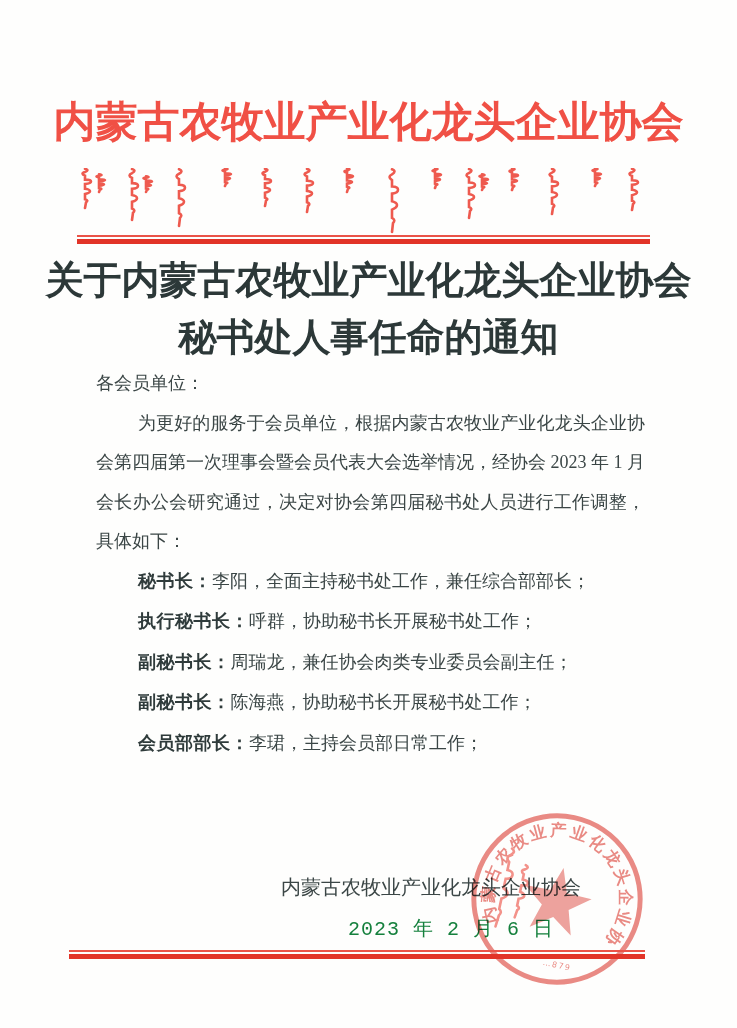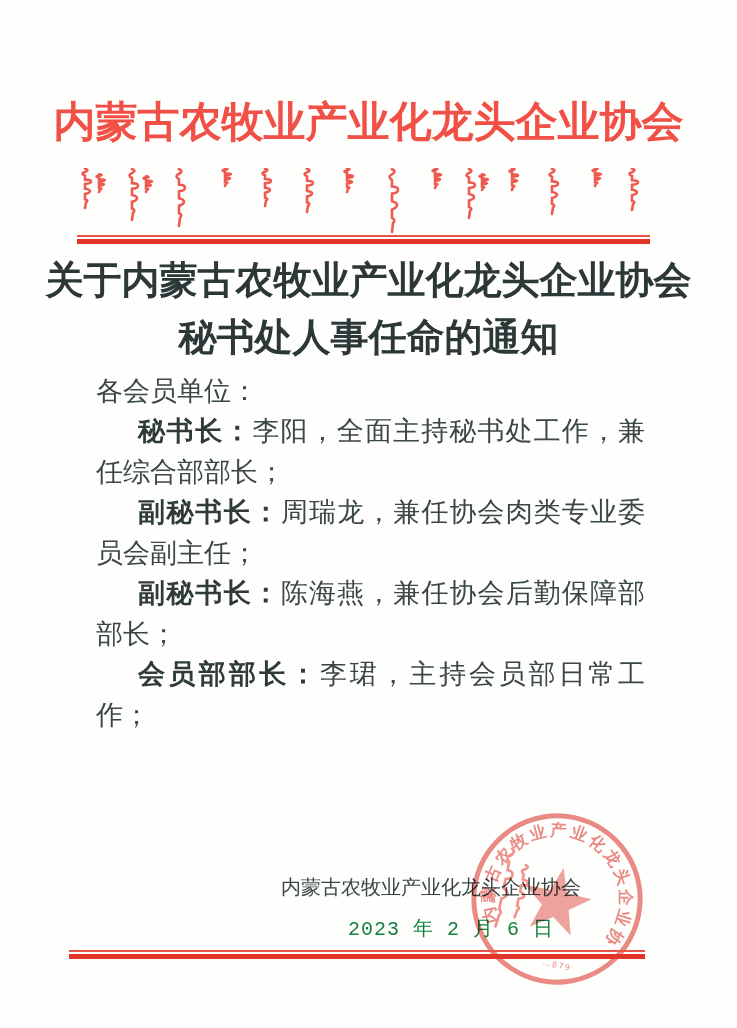--- a/index.html
+++ b/index.html
@@ -30,22 +30,22 @@
   
   .notice-title{
     position:absolute;left:0;top:252px;width:737px;
     text-align:center;
     font-size:38px;font-weight:bold;
     color:#2c3838;
     line-height:57px;
   }
   
   .body-block{
-    position:absolute;left:96px;top:372px;width:549px;
-    font-size:27px;line-height:39.5px;
+    position:absolute;left:96px;top:364px;width:549px;
+    font-size:18px;line-height:39.5px;
     color:#3b4646;
     text-align:justify;
   }
   .body-block p{margin:0;padding:0;}
   .indent{text-indent:42px;}
   .role{
     font-family:Liberation Mono, monospace;
     font-weight:bold;color:#2f3b3b;
     letter-spacing:0.5px;
   }
@@ -102,23 +102,25 @@
     <div class="thick"></div>
   </div>
 
   <div class="notice-title">
     <div>关于内蒙古农牧业产业化龙头企业协会</div>
     <div>秘书处人事任命的通知</div>
   </div>
 
   <div class="body-block">
     <p>各会员单位：</p>
+    <p class="indent">为更好的服务于会员单位，根据内蒙古农牧业产业化龙头企业协会第四届第一次理事会暨会员代表大会选举情况，经协会 2023 年 1 月会长办公会研究通过，决定对协会第四届秘书处人员进行工作调整，具体如下：</p>
     <p class="indent"><span class="role">秘书长：</span><span>李阳，全面主持秘书处工作，兼任综合部部长；</span></p>
+    <p class="indent"><span class="role">执行秘书长：</span><span>呼群，协助秘书长开展秘书处工作；</span></p>
     <p class="indent"><span class="role">副秘书长：</span><span>周瑞龙，兼任协会肉类专业委员会副主任；</span></p>
-    <p class="indent"><span class="role">副秘书长：</span><span>陈海燕，兼任协会后勤保障部部长；</span></p>
+    <p class="indent"><span class="role">副秘书长：</span><span>陈海燕，协助秘书长开展秘书处工作；</span></p>
     <p class="indent"><span class="role">会员部部长：</span><span>李珺，主持会员部日常工作；</span></p>
   </div>
 
   <div class="sig-org">内蒙古农牧业产业化龙头企业协会</div>
   <div class="sig-date">2023 年 2 月 6 日</div>
 
   <div class="seal">
     <svg width="198" height="198" viewBox="-100 -100 200 200" xmlns="http://www.w3.org/2000/svg">
       <g transform="rotate(12)" stroke="none" fill="none">
         <circle cx="0" cy="0" r="84" stroke="#df4f45" stroke-width="5"></circle>

